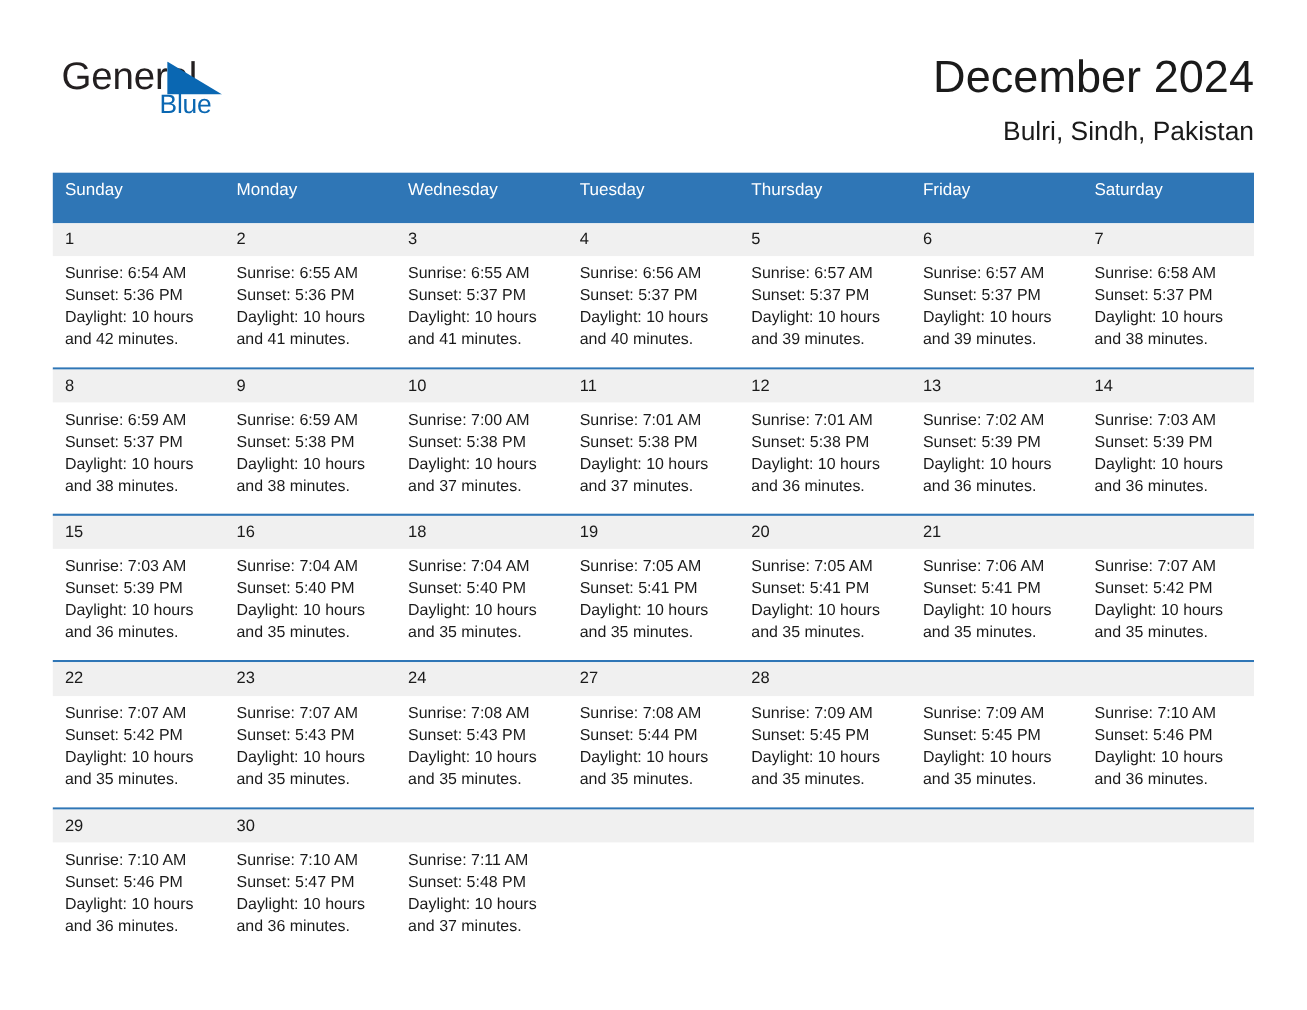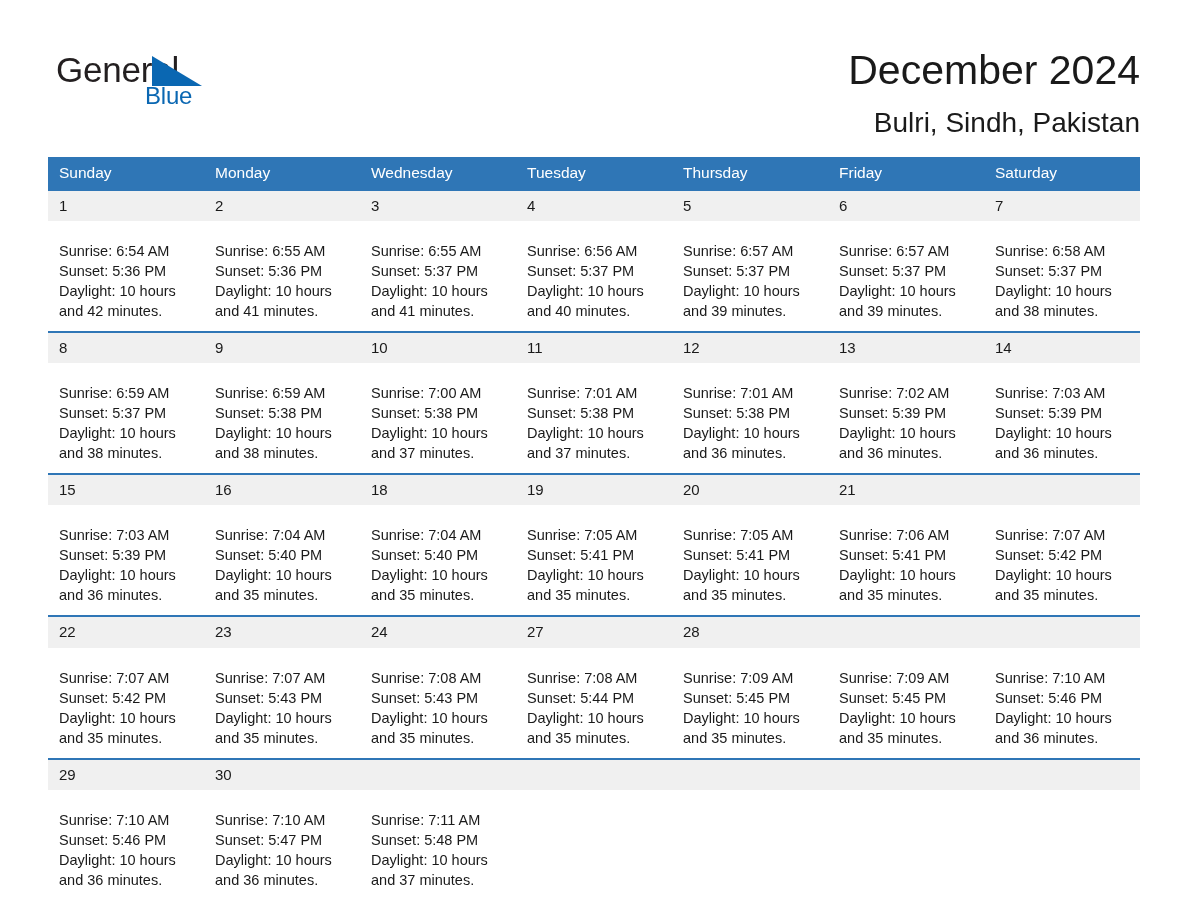--- a/index.html
+++ b/index.html
@@ -71,21 +71,21 @@
   }
   .cal-title {
     font-size: 41px;
     font-weight: normal;
     color: #1a1a1a;
     line-height: 1.12;
     white-space: nowrap;
     text-align: center;
   }
   .cal-subtitle {
-    font-size: 28px;
+    font-size: 24px;
     font-weight: normal;
     color: #1a1a1a;
     line-height: 1.2;
     margin-top: 12px;
     white-space: nowrap;
   }
 
   
   .calendar {
     position: absolute;
@@ -95,21 +95,21 @@
   }
 
   .weekdays {
     display: grid;
     grid-template-columns: repeat(7, 1fr);
     background: #2f76b6;
   }
   .weekday {
     color: #ffffff;
     font-size: 15.5px;
-    padding: 7px 0 8px 11px;
+    padding: 7px 0 20px 11px;
     box-sizing: border-box;
     line-height: 1.2;
   }
 
   .week {
     position: relative;
   }
   .week + .week {
     border-top: 2px solid #2f76b6;
   }
@@ -128,21 +128,21 @@
     min-height: 15px;
   }
 
   .daybodies {
     display: grid;
     grid-template-columns: repeat(7, 1fr);
     background: #ffffff;
     min-height: 101px;
   }
   .daybody {
-    padding: 20px 6px 10px 11px;
+    padding: 6px 6px 10px 11px;
     box-sizing: border-box;
     font-size: 14.5px;
     line-height: 20px;
     color: #1a1a1a;
   }
   .daybody .line { white-space: nowrap; }
   .daybody .wrapline { white-space: normal; }
   .daybody.empty { min-height: 0; }
 </style>
 </head>

